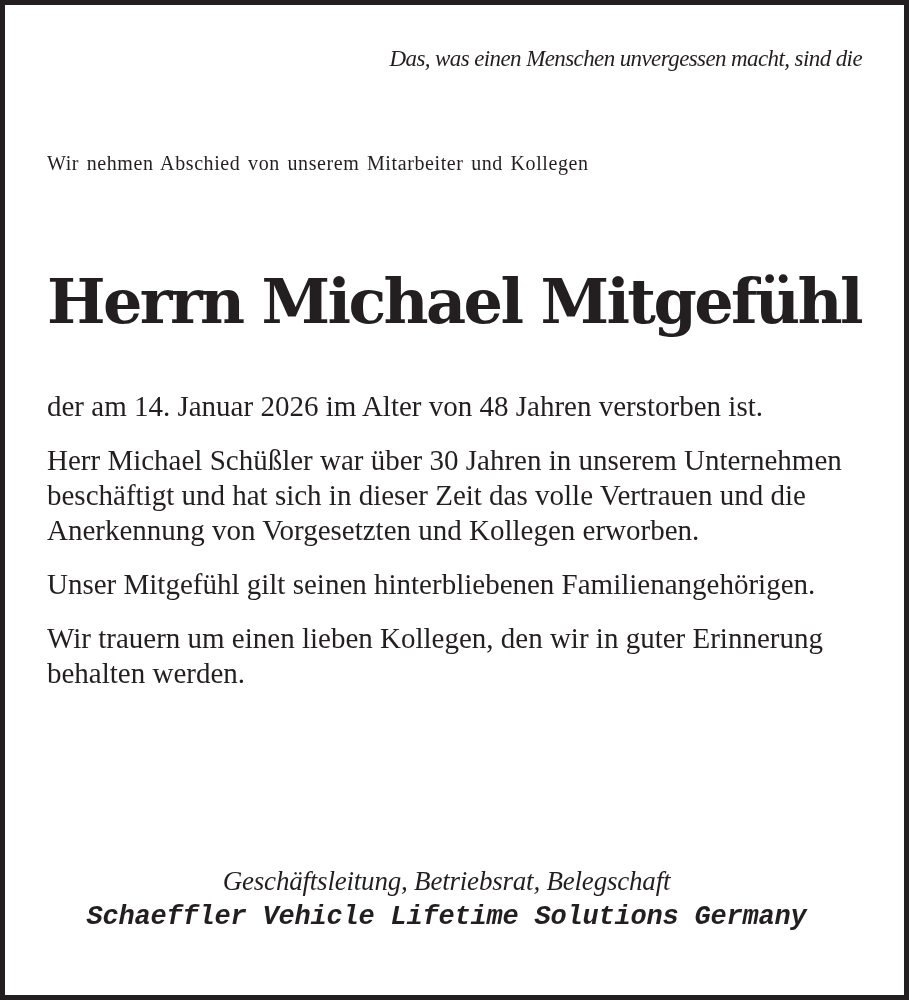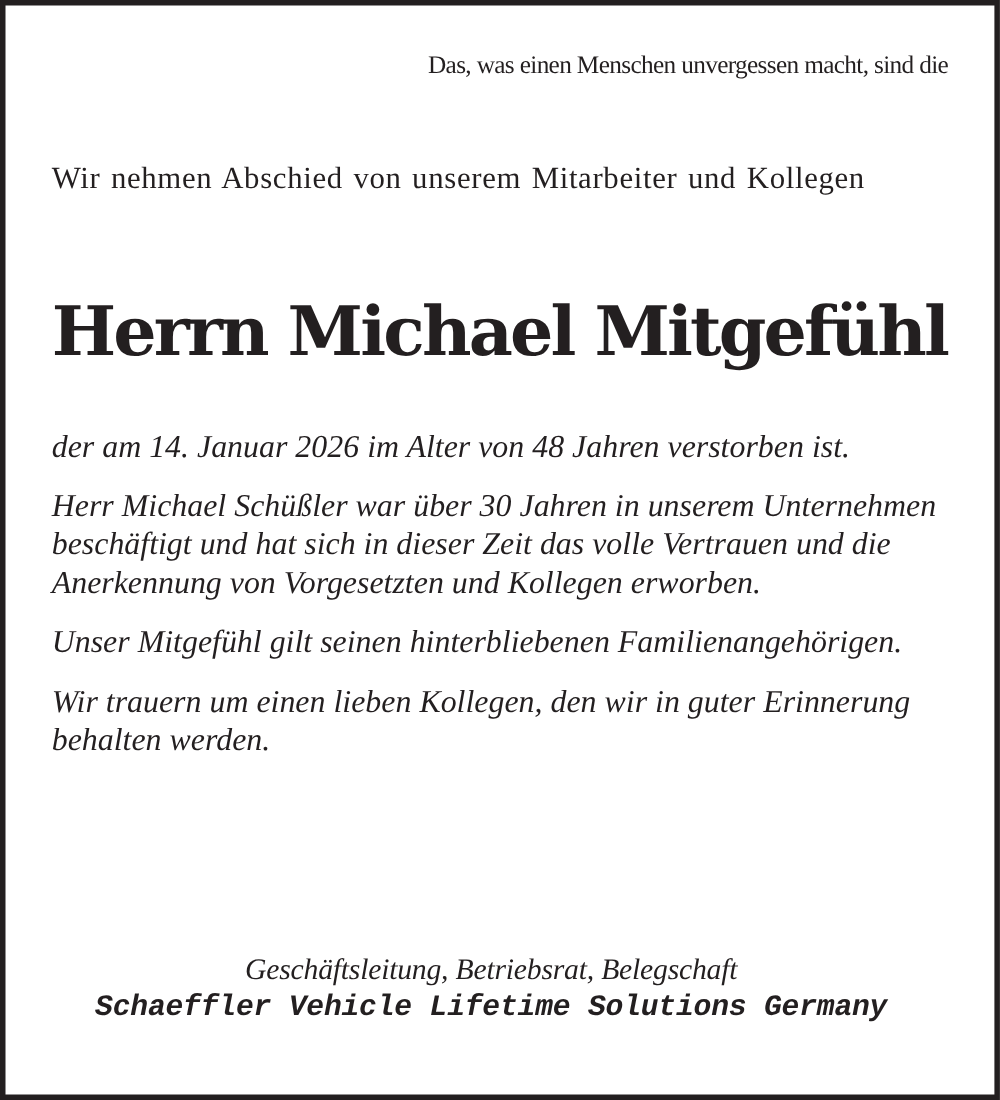--- a/index.html
+++ b/index.html
@@ -9,45 +9,45 @@
       width: 909px; height: 1000px;
       box-sizing: border-box;
       border: 5px solid #231f20;
       background: #ffffff;
       color: #231f20;
       font-family: "DejaVu Serif", "Liberation Serif", serif;
     }
     .content { position: absolute; left: 42px; right: 42px; top: 0; }
     .motto {
       position: absolute; top: 36px; left: 0; right: 0;
-      text-align: right; 
+      text-align: right; font-style: italic;
       font-size: 23px; line-height: 35px;
       letter-spacing: -0.6px;
       font-family: "Liberation Serif", serif;
     }
     .intro {
       position: absolute; top: 140px; left: 0; right: 0;
-      font-size: 28px; line-height: 36px;
+      font-size: 20px; line-height: 36px;
       font-family: "Liberation Serif", serif;
       letter-spacing: 0.6px;
       word-spacing: 2px;
     }
     .name {
       position: absolute; top: 262px; left: 0; right: 0;
       font-size: 62px; line-height: 70px; font-weight: bold;
       font-family: "DejaVu Serif", serif;
       letter-spacing: -2.6px; white-space: nowrap;
     }
     .body-text {
       position: absolute; top: 384px; left: 0; right: 0;
       font-size: 29px; line-height: 35px;
       font-family: "Liberation Serif", serif;
       letter-spacing: 0px;
     }
-    .body-text p { margin: 0 0 19px 0; font-style: italic; }
+    .body-text p { margin: 0 0 19px 0; }
     .sign-group {
       position: absolute; top: 858px; left: 0; right: 16px;
       text-align: center;
       font-family: "Liberation Serif", serif;
     }
     .sign-line {
       font-style: italic; font-size: 27px; line-height: 36px;
       letter-spacing: -0.2px;
     }
     .company {

